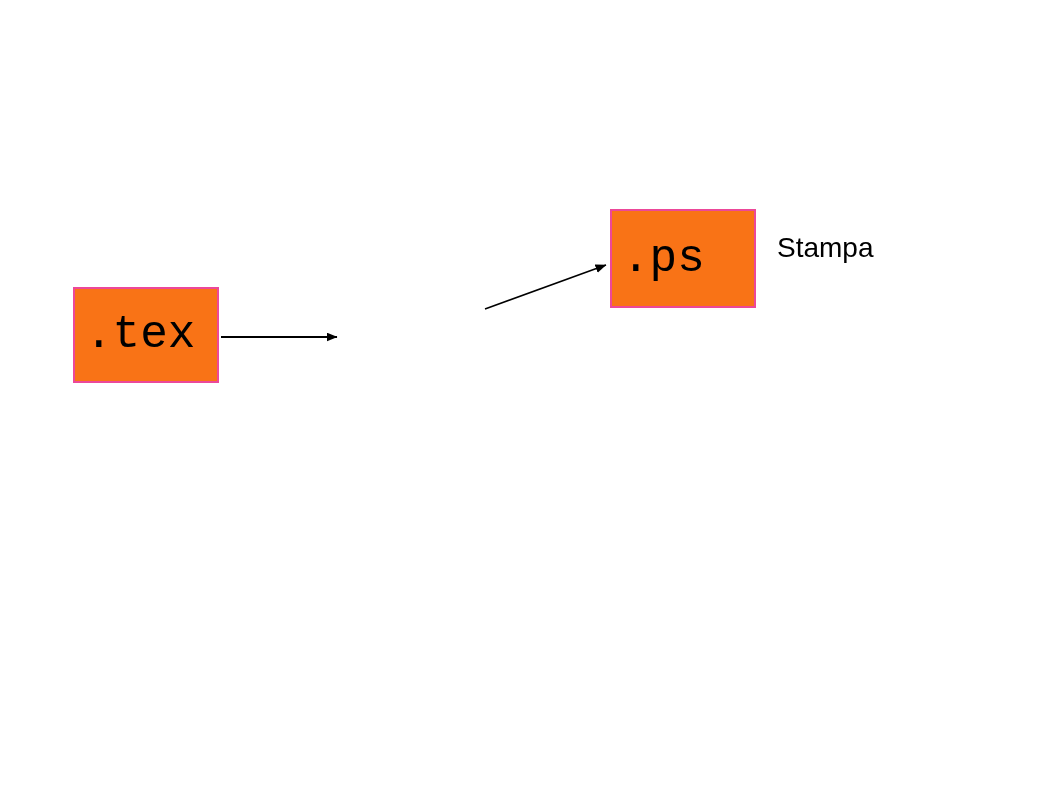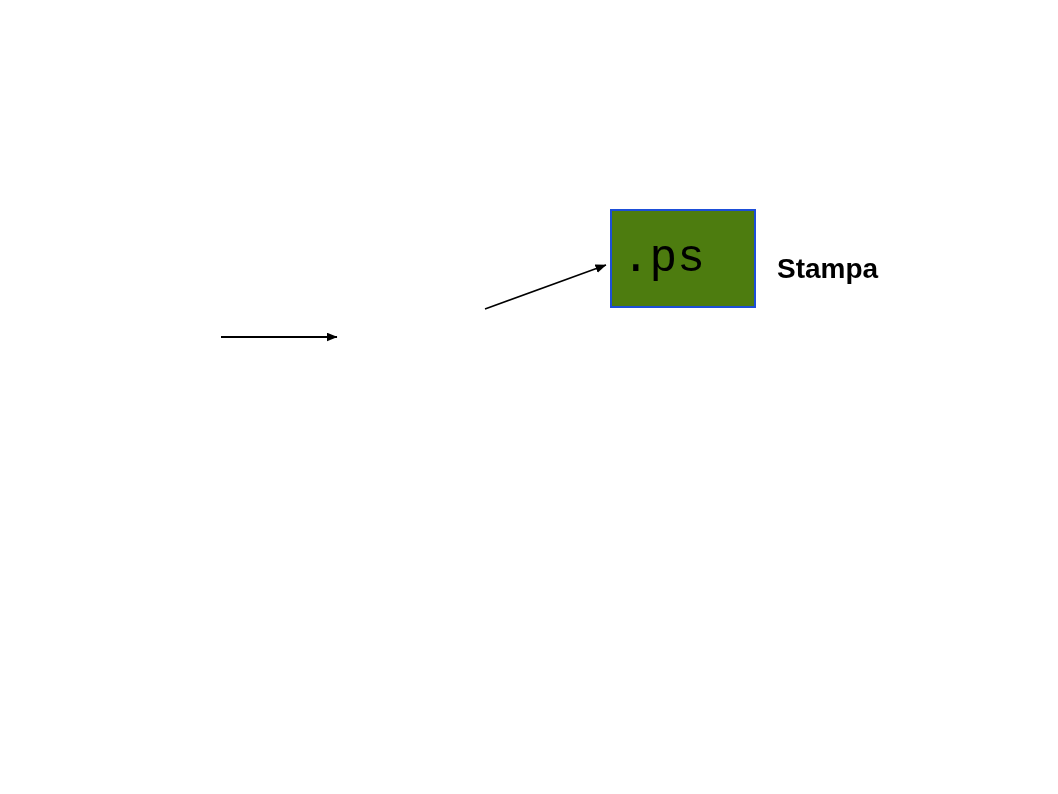--- a/index.html
+++ b/index.html
@@ -11,22 +11,22 @@
     position: relative;
     width: 1058px;
     height: 794px;
     background: #ffffff;
     overflow: hidden;
     font-family: "Liberation Sans", sans-serif;
   }
   .node-box {
     position: absolute;
     box-sizing: border-box;
-    background: #4d7c0f;
-    border: 2px solid #1d4ed8;
+    background: #f97316;
+    border: 2px solid #ec4899;
     display: flex;
     align-items: center;
     justify-content: flex-start;
   }
   .node-label {
     font-family: "Liberation Mono", monospace;
     font-size: 46px;
     line-height: 1;
     color: #000000;
     padding-left: 10px;
@@ -37,21 +37,21 @@
   #node-dvi  { left: 338px; top: 284px; width: 146px; height: 99px; }
   #node-ps   { left: 610px; top: 209px; width: 146px; height: 99px; }
 
   .free-label {
     position: absolute;
     font-family: "Liberation Sans", sans-serif;
     font-size: 28px;
     color: #000000;
     white-space: pre;
   }
-  #label-stampa { left: 777px; top: 253px; font-weight: bold; }
+  #label-stampa { left: 777px; top: 232px; }
 
   #edge-layer {
     position: absolute;
     left: 0;
     top: 0;
     width: 1058px;
     height: 794px;
     pointer-events: none;
   }
 </style>
@@ -65,20 +65,23 @@
       <marker id="arrowhead" markerWidth="11" markerHeight="9" refX="10.5" refY="4.5" orient="auto" markerUnits="userSpaceOnUse">
         <path d="M0,0 L11,4.5 L0,9 z" fill="#000000"></path>
       </marker>
     </defs>
 
     <line x1="221" y1="337" x2="337" y2="337" stroke="#000000" stroke-width="2" marker-end="url(#arrowhead)"></line>
 
     <line x1="485" y1="309" x2="606" y2="265" stroke="#000000" stroke-width="1.6" marker-end="url(#arrowhead)"></line>
   </svg>
 
+  <div class="node-box" id="node-tex">
+    <span class="node-label">.tex</span>
+  </div>
 
 
   <div class="node-box" id="node-ps">
     <span class="node-label">.ps</span>
   </div>
 
   <div class="free-label" id="label-stampa">Stampa</div>
 
 </div>
 

